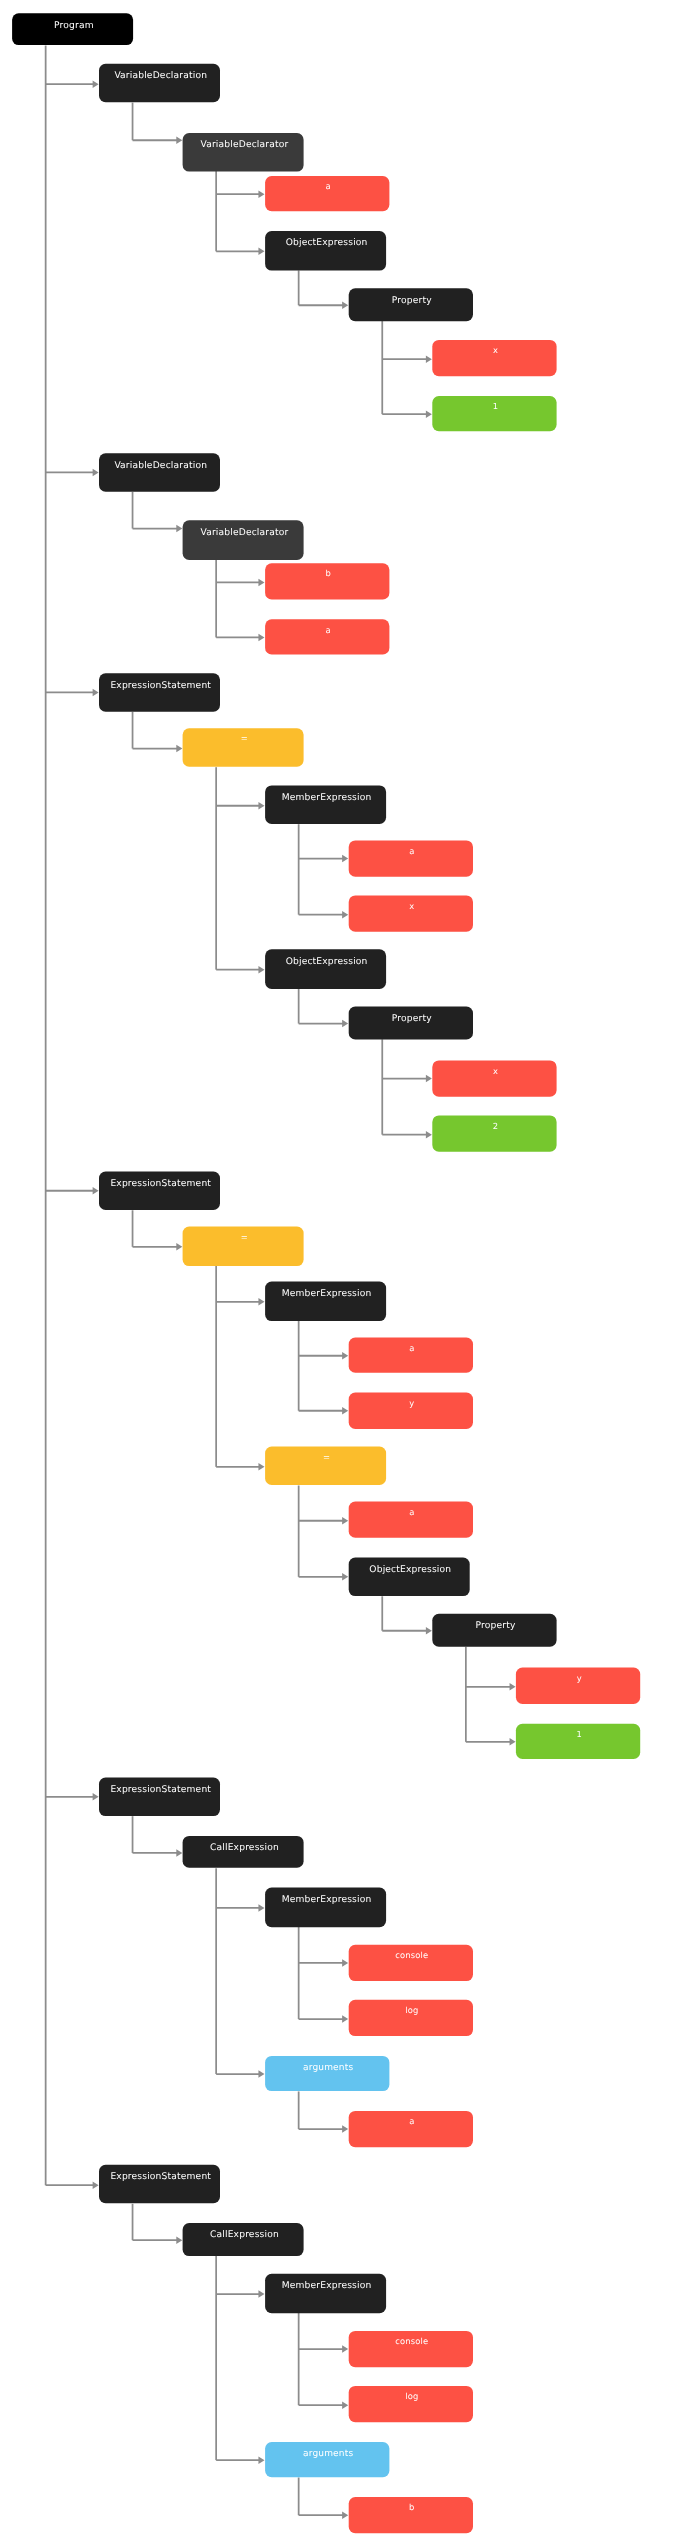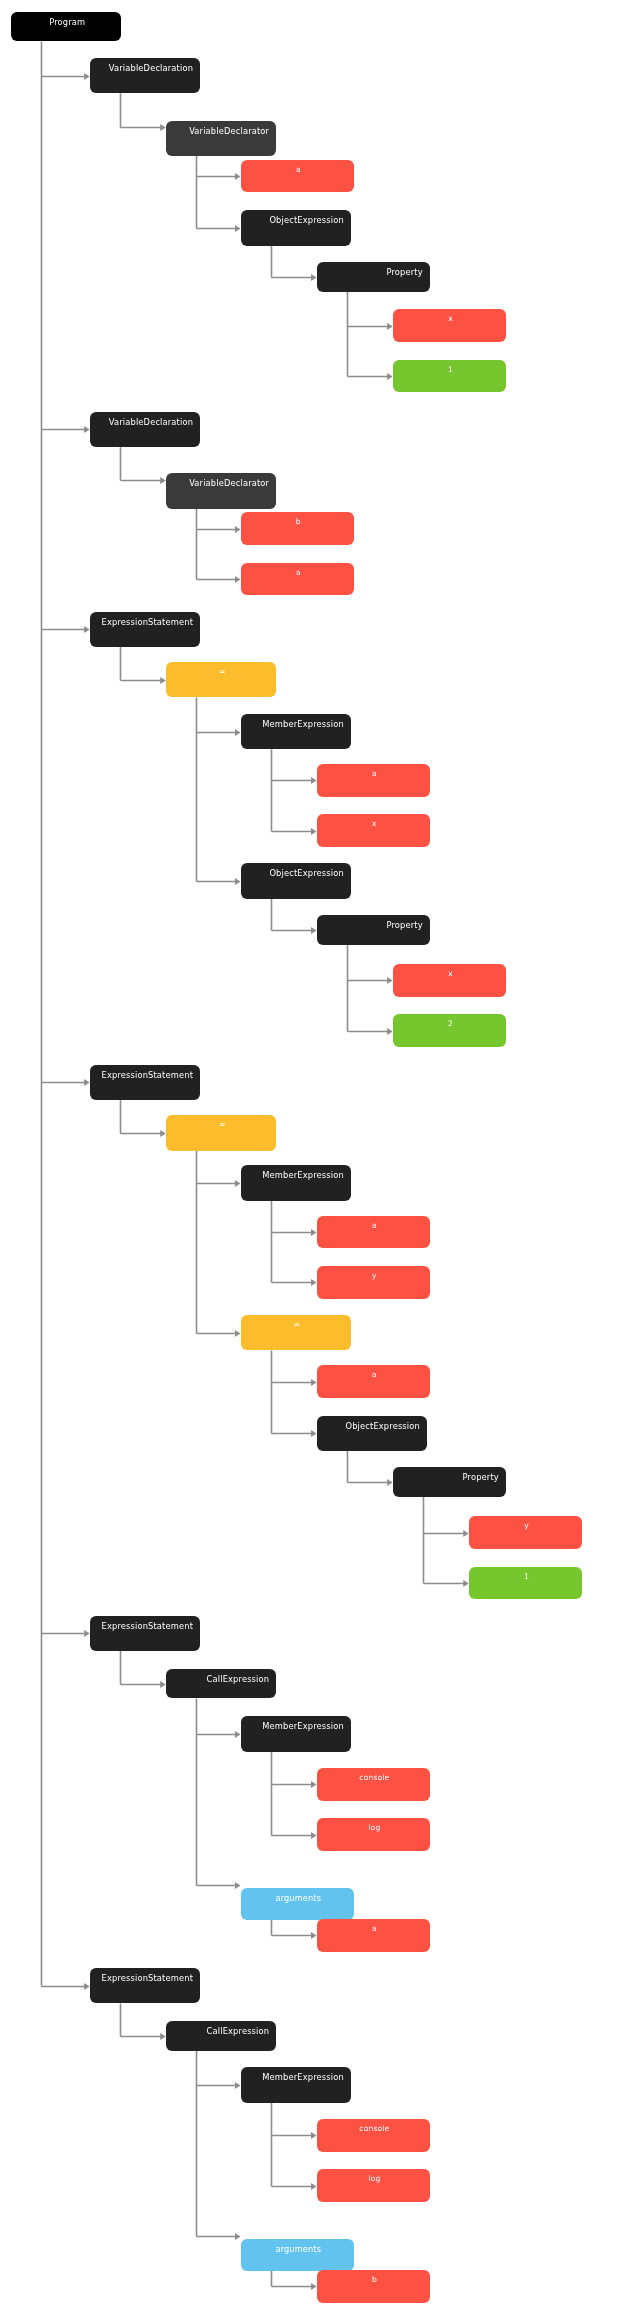--- a/index.html
+++ b/index.html
@@ -31,21 +31,21 @@
     position: absolute;
     box-sizing: border-box;
     border-radius: 6px;
     color: #ffffff;
     font-size: 8.3px;
     line-height: 10.5px;
     letter-spacing: 0.15px;
     padding: 5px 7px 5px 9px;
     overflow: hidden;
     display: block;
-    text-align: right;
+    text-align: center;
   }
   .node.t-root {
     background: #000000;
     text-align: center;
   }
   .node.t-node {
     background: #212121;
   }
   .node.t-node2 {
     background: #3a3a3a;
@@ -63,21 +63,20 @@
   }
   .node.t-operator {
     background: #fbbd2c;
     text-align: center;
     font-size: 7.6px;
   }
   .node.t-args {
     background: #63c3ef;
     text-align: center;
     font-size: 8.2px;
-    margin-top: 19px;
   }
 </style>
 </head>
 <body>
 
 <div id="canvas">
   <svg id="edges" width="620" height="2310" viewBox="0 0 620 2310" xmlns="http://www.w3.org/2000/svg">
       <path d="M 41.5 76.5 L 85.18181818181819 76.5" stroke="#8c8c8c" stroke-width="1.6" fill="none"></path>
       <path d="M 89.68181818181819 76.5 L 84.18181818181819 73.1 L 84.18181818181819 79.9 Z" fill="#8c8c8c"></path>
       <path d="M 41.5 429.5 L 85.18181818181819 429.5" stroke="#8c8c8c" stroke-width="1.6" fill="none"></path>

